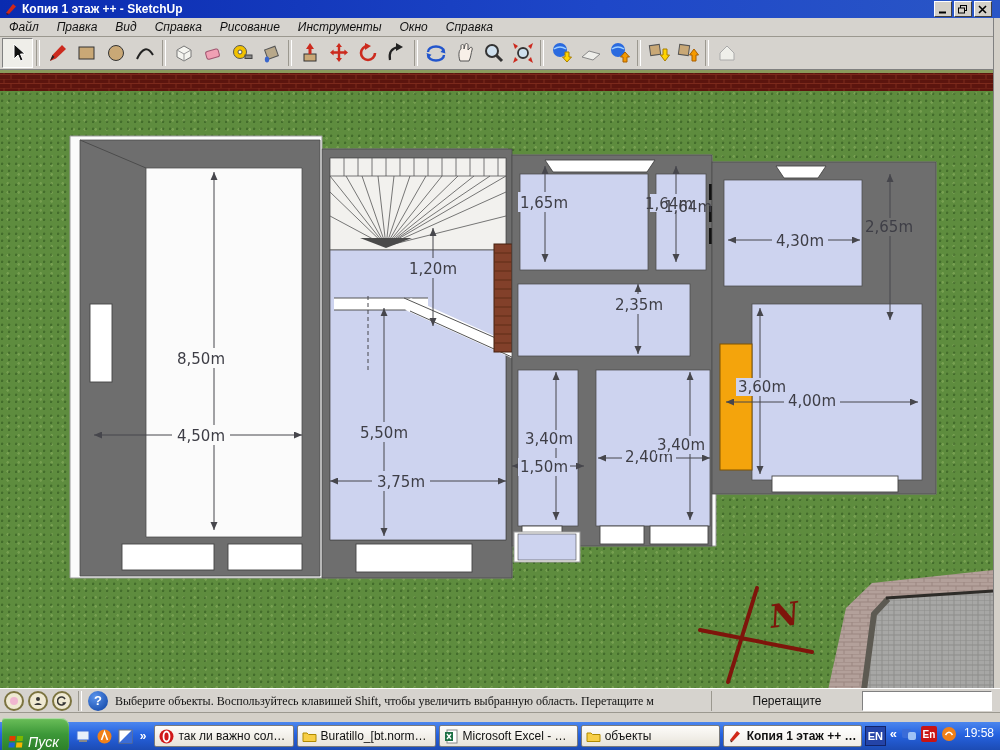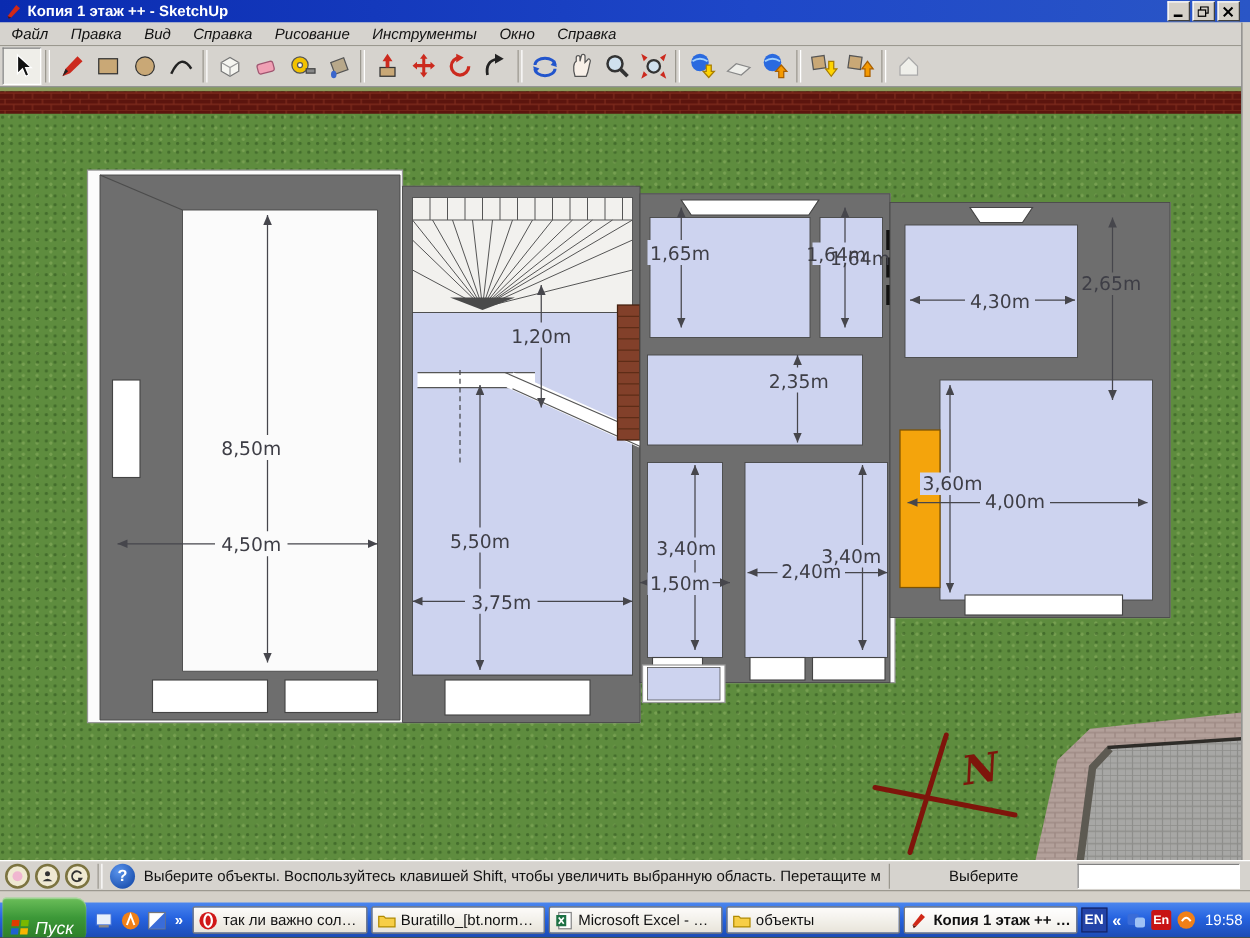--- a/index.html
+++ b/index.html
@@ -51,21 +51,21 @@
   .slot{fill:#ffffff;stroke:#444;stroke-width:.9;}
 
   
   .statusbar{position:absolute;left:0;top:688px;width:1000px;height:24px;background:#d6d3ce;
     display:flex;align-items:center;font-size:12px;color:#111;border-top:1px solid #fff;box-sizing:border-box;}
   .sb-circ{width:20px;height:20px;border-radius:50%;border:2px solid #7c7440;background:#efe9d2;
     margin-left:4px;display:flex;align-items:center;justify-content:center;box-sizing:border-box;}
   .sb-sep{width:2px;height:20px;margin:0 6px;border-left:1px solid #9b988f;border-right:1px solid #fff;}
   .helpcirc{width:20px;height:20px;border-radius:50%;background:radial-gradient(circle at 35% 30%,#5a94ec,#0b3fa0);
     color:#fff;font-weight:bold;font-size:13px;display:flex;align-items:center;justify-content:center;margin-right:5px;}
-  .sb-text{flex:1;height:20px;line-height:20px;white-space:nowrap;overflow:hidden;padding-left:2px;}
+  .sb-text{flex:1;height:20px;line-height:20px;white-space:nowrap;overflow:hidden;padding-left:2px;font-family:Liberation Serif, serif;}
   .sb-mlabel{width:150px;height:20px;line-height:20px;text-align:center;border-left:1px solid #9b988f;}
   .sb-mbox{width:128px;height:18px;background:#fff;border:1px solid;border-color:#808080 #fff #fff #808080;margin-right:8px;}
   .winbottom{position:absolute;left:0;top:712px;width:1000px;height:10px;background:#d4d0c8;border-top:1px solid #9b988f;box-sizing:border-box;}
 
   
   .taskbar{position:absolute;left:0;top:722px;width:1000px;height:28px;
     background:linear-gradient(#4b86ee,#2663e0 45%,#1c4bb4);
     display:flex;align-items:center;gap:3px;padding:0 2px;box-sizing:border-box;}
   .startbtn{height:24px;padding:12px 10px 0 6px;border-radius:3px 8px 8px 3px;
     background:linear-gradient(#6cbf5a,#3c9838 45%,#2a7a26);
@@ -73,21 +73,21 @@
     display:flex;align-items:center;gap:4px;box-shadow:inset 0 1px 1px rgba(255,255,255,.5);}
   .ql{display:flex;align-items:center;gap:4px;margin:0 3px;}
   .ql svg{width:17px;height:17px;}
   .ql-chev{color:#fff;font-size:12px;font-weight:bold;margin:0 2px;}
   .taskbtn{width:141px;height:22px;background:linear-gradient(#fdfcfa,#e8e4da);
     border:1px solid #7b7b7b;border-radius:2px;display:flex;align-items:center;gap:4px;
     font-size:12px;color:#111;padding:0 4px;box-sizing:border-box;white-space:nowrap;overflow:hidden;}
   .taskbtn .tlabel{overflow:hidden;text-overflow:ellipsis;}
   .taskbtn.active{background:linear-gradient(#ffffff,#f1eee8);font-weight:bold;}
   .tbicon{width:15px;height:15px;flex:none;}
-  .tray{margin-left:auto;display:flex;align-items:center;gap:4px;padding-right:4px;}
+  .tray{margin-left:auto;display:flex;align-items:flex-start;gap:4px;padding-right:4px;}
   .lang-ind{width:19px;height:18px;background:#2444a8;border:1px solid #12246a;color:#fff;
     font-size:11px;font-weight:bold;display:flex;align-items:center;justify-content:center;}
   .lang-red{width:16px;height:16px;background:#c81414;color:#fff;font-size:10px;font-weight:bold;
     display:flex;align-items:center;justify-content:center;border-radius:2px;}
   .tray-chev{color:#fff;font-size:13px;font-weight:bold;}
   .tray-time{color:#fff;font-size:12px;margin-left:3px;}
   .tray-ico{width:16px;height:16px;}
 </style>
 </head>
 <body>
@@ -499,21 +499,21 @@
         </svg>
       </span>
     <span class="sb-circ">
         <svg width="10" height="10">
           <path d="M8 3 A4 4 0 1 0 8 7 L5.5 7" fill="none" stroke="#333" stroke-width="1.5"></path>
         </svg>
       </span>
     <span class="sb-sep"></span>
     <span class="helpcirc">?</span>
     <span class="sb-text">Выберите объекты. Воспользуйтесь клавишей Shift, чтобы увеличить выбранную область. Перетащите м</span>
-    <span class="sb-mlabel">Выберите</span>
+    <span class="sb-mlabel">Перетащите</span>
     <span class="sb-mbox"></span>
   </div>
   <div class="winbottom"></div>
 
   <div class="taskbar">
     <div class="startbtn">
       <svg width="16" height="16" viewBox="0 0 16 16" transform="skewX(-6)">
         <rect x="1" y="2" width="6" height="5" fill="#e03c00"></rect>
           <rect x="8.5" y="2" width="6" height="5" fill="#7ab800"></rect>
         <rect x="1" y="8.5" width="6" height="5" fill="#1e62d0"></rect>

